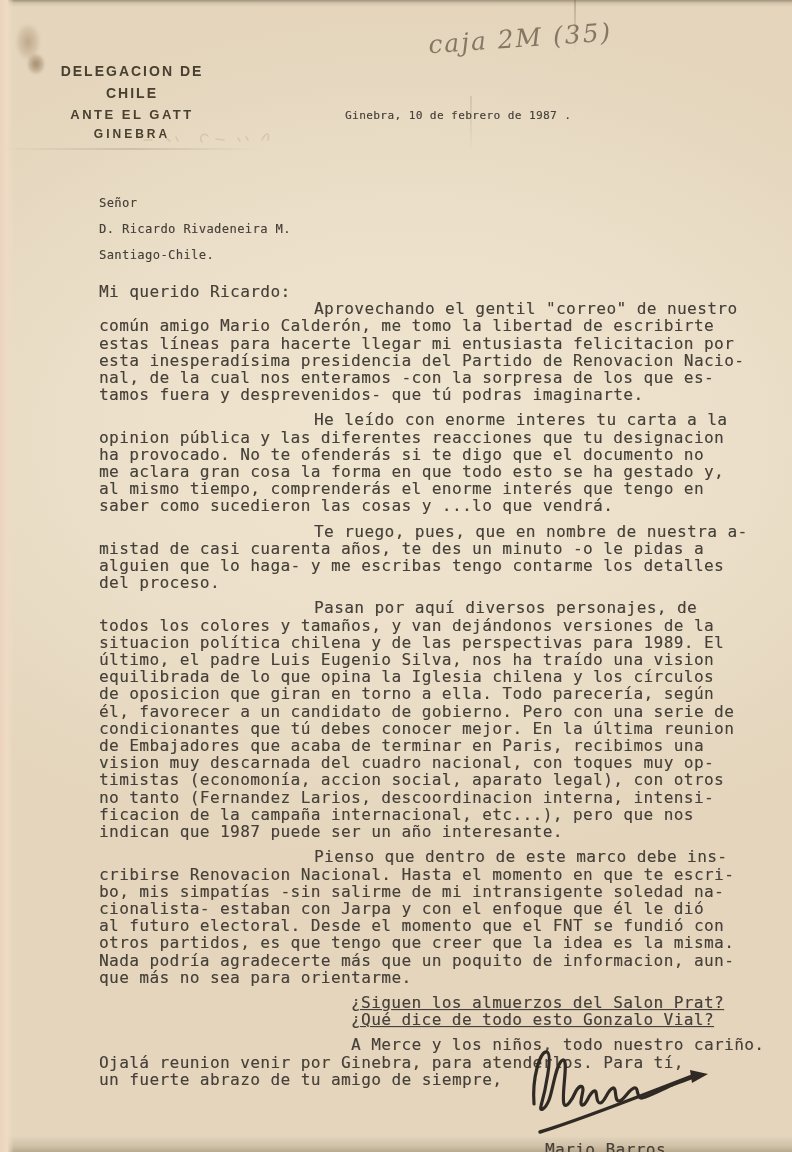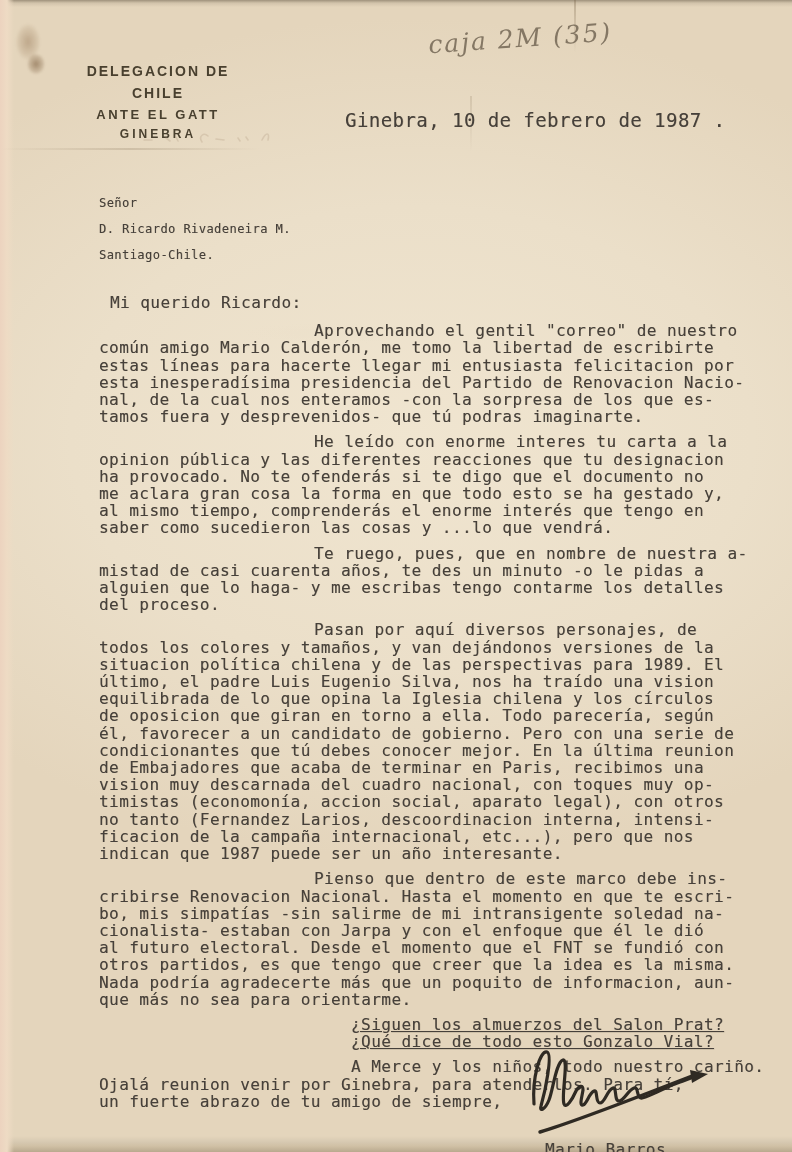--- a/index.html
+++ b/index.html
@@ -25,35 +25,35 @@
   .crease-h { position:absolute; height:2px; background:linear-gradient(90deg, rgba(120,100,72,0), rgba(120,100,72,.22), rgba(120,100,72,0)); }
   .fade-patch { position:absolute; pointer-events:none;
     background:radial-gradient(ellipse 50% 50% at 50% 50%, rgba(235,223,201,.55), rgba(235,223,201,0) 70%); }
 
   .annotation {
     position:absolute; left:428px; top:22px; width:240px;
     font-family:"DejaVu Serif","Liberation Serif",serif;
     font-style:italic; font-size:25px; letter-spacing:2px;
     color:#84776426; color:#847764; transform:rotate(-4deg);
   }
-  .letterhead { position:absolute; left:60px; top:60px; width:196px; text-align:center;
+  .letterhead { position:absolute; left:34px; top:60px; width:196px; text-align:center;
     font-family:"Liberation Sans","DejaVu Sans",sans-serif; font-weight:bold; color:#49402f; }
   .lh1 { font-size:14px; letter-spacing:2px; line-height:22px; }
   .lh2 { font-size:13px; letter-spacing:2.5px; line-height:21px; }
   .lh3 { font-size:12px; letter-spacing:3px; line-height:19px; }
 
   .pencil-ghost { position:absolute; left:140px; top:128px; opacity:.5; }
 
-  .dateline { position:absolute; left:345px; top:109px; font-size:19px; letter-spacing:.45px; }
+  .dateline { position:absolute; left:345px; top:109px; font-size:11px; letter-spacing:.45px; }
 
   .recipient { position:absolute; left:99px; top:190px; font-size:12px; letter-spacing:.45px; line-height:26px; }
 
   .bodyblock { position:absolute; left:99px; top:283px; width:680px; font-size:16px; letter-spacing:.45px; line-height:17.2px; }
   .bodyblock p { margin:0 0 8px 0; white-space:pre-line; }
-  p.salutation { margin:11px; text-indent:0; }
+  p.salutation { margin:0; text-indent:0; }
   p.para { text-indent:215px; }
   p.qs { text-indent:0; margin-left:252px;text-decoration:underline; }
   p.closing { text-indent:252px; }
 
   .typed-text { text-shadow:0.4px 0.4px 0.4px rgba(66,56,44,.35); }
 
   .signature { position:absolute; left:520px; top:1044px; }
   .typed-name { position:absolute; left:545px; top:1140px; font-size:16px; letter-spacing:.45px; }
 </style>
 </head>

